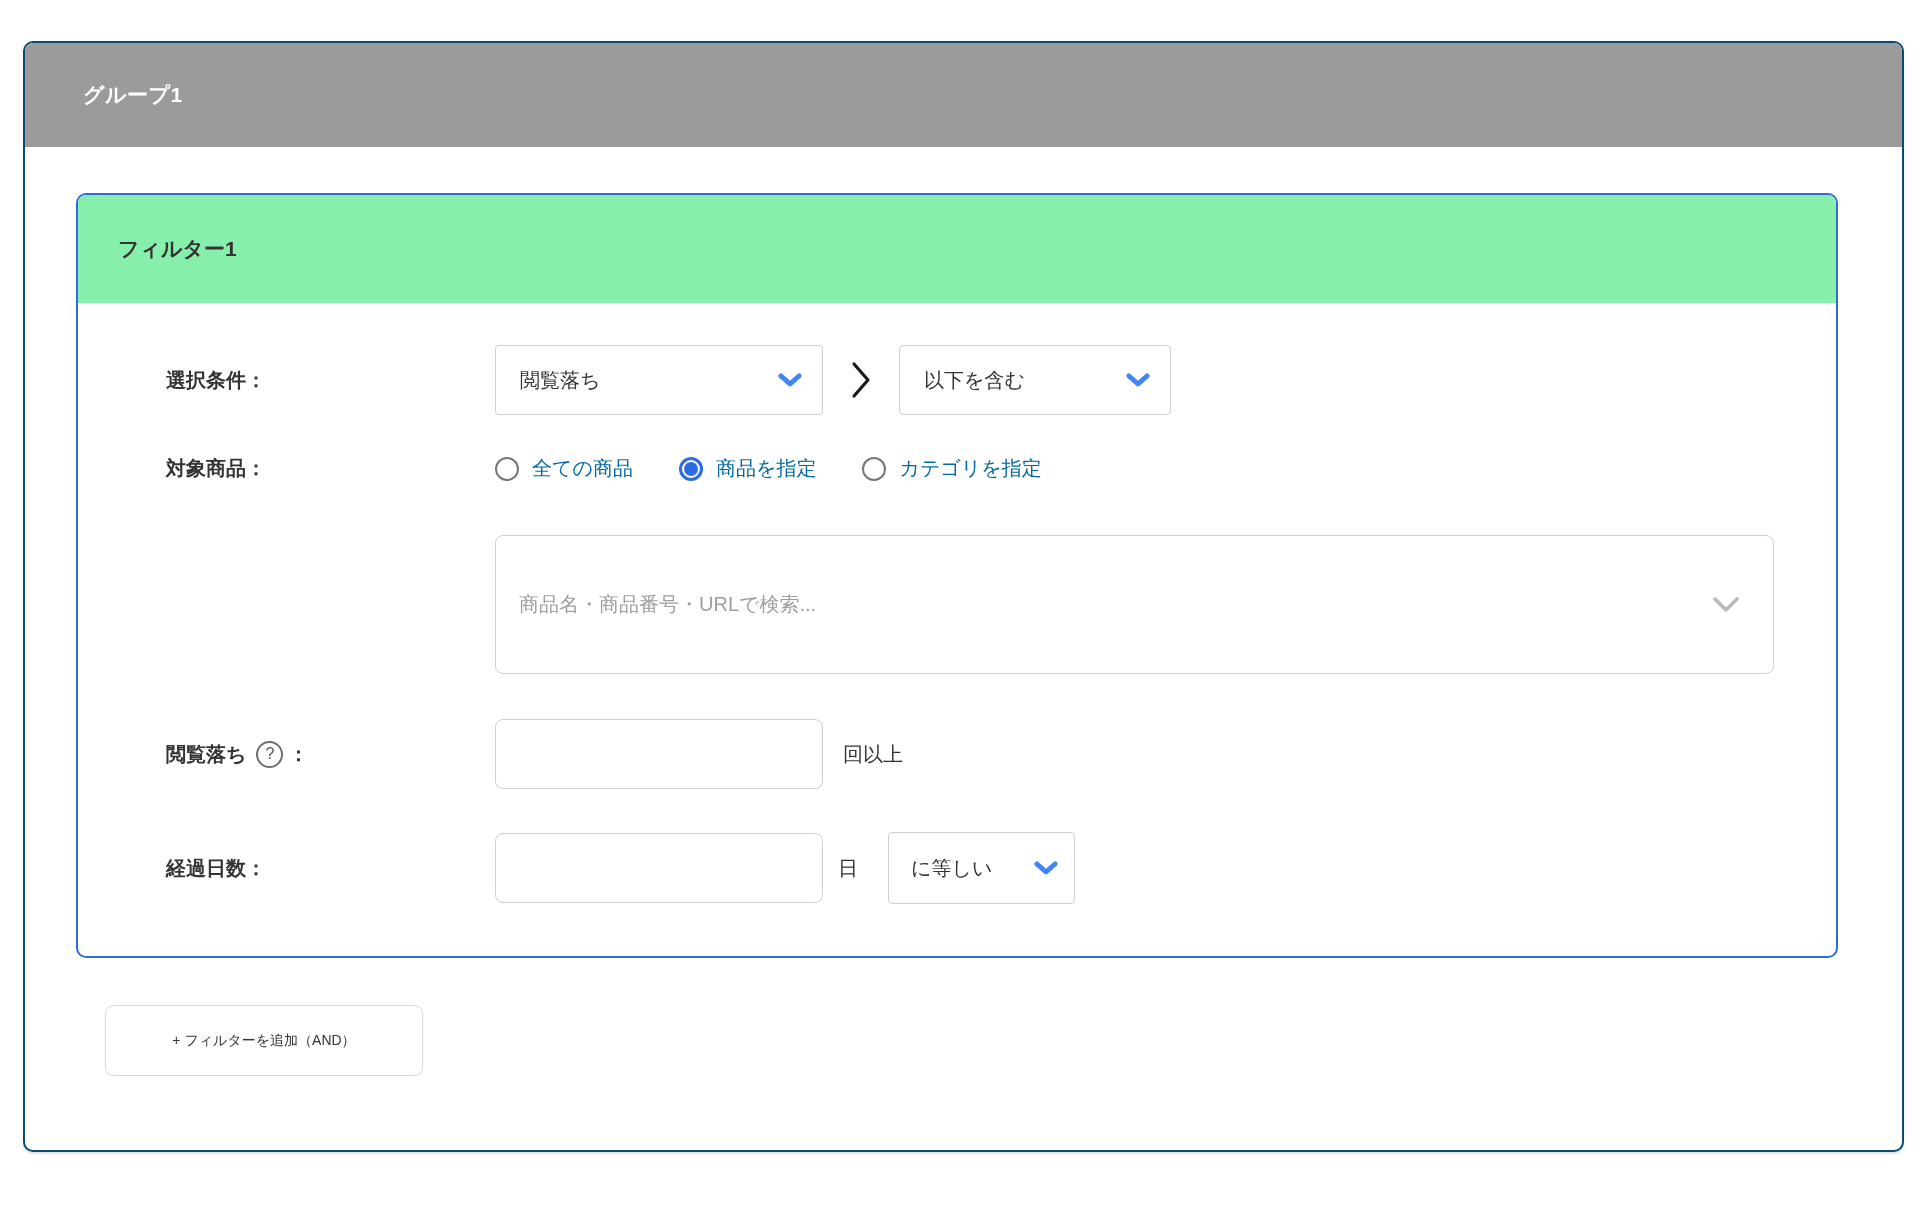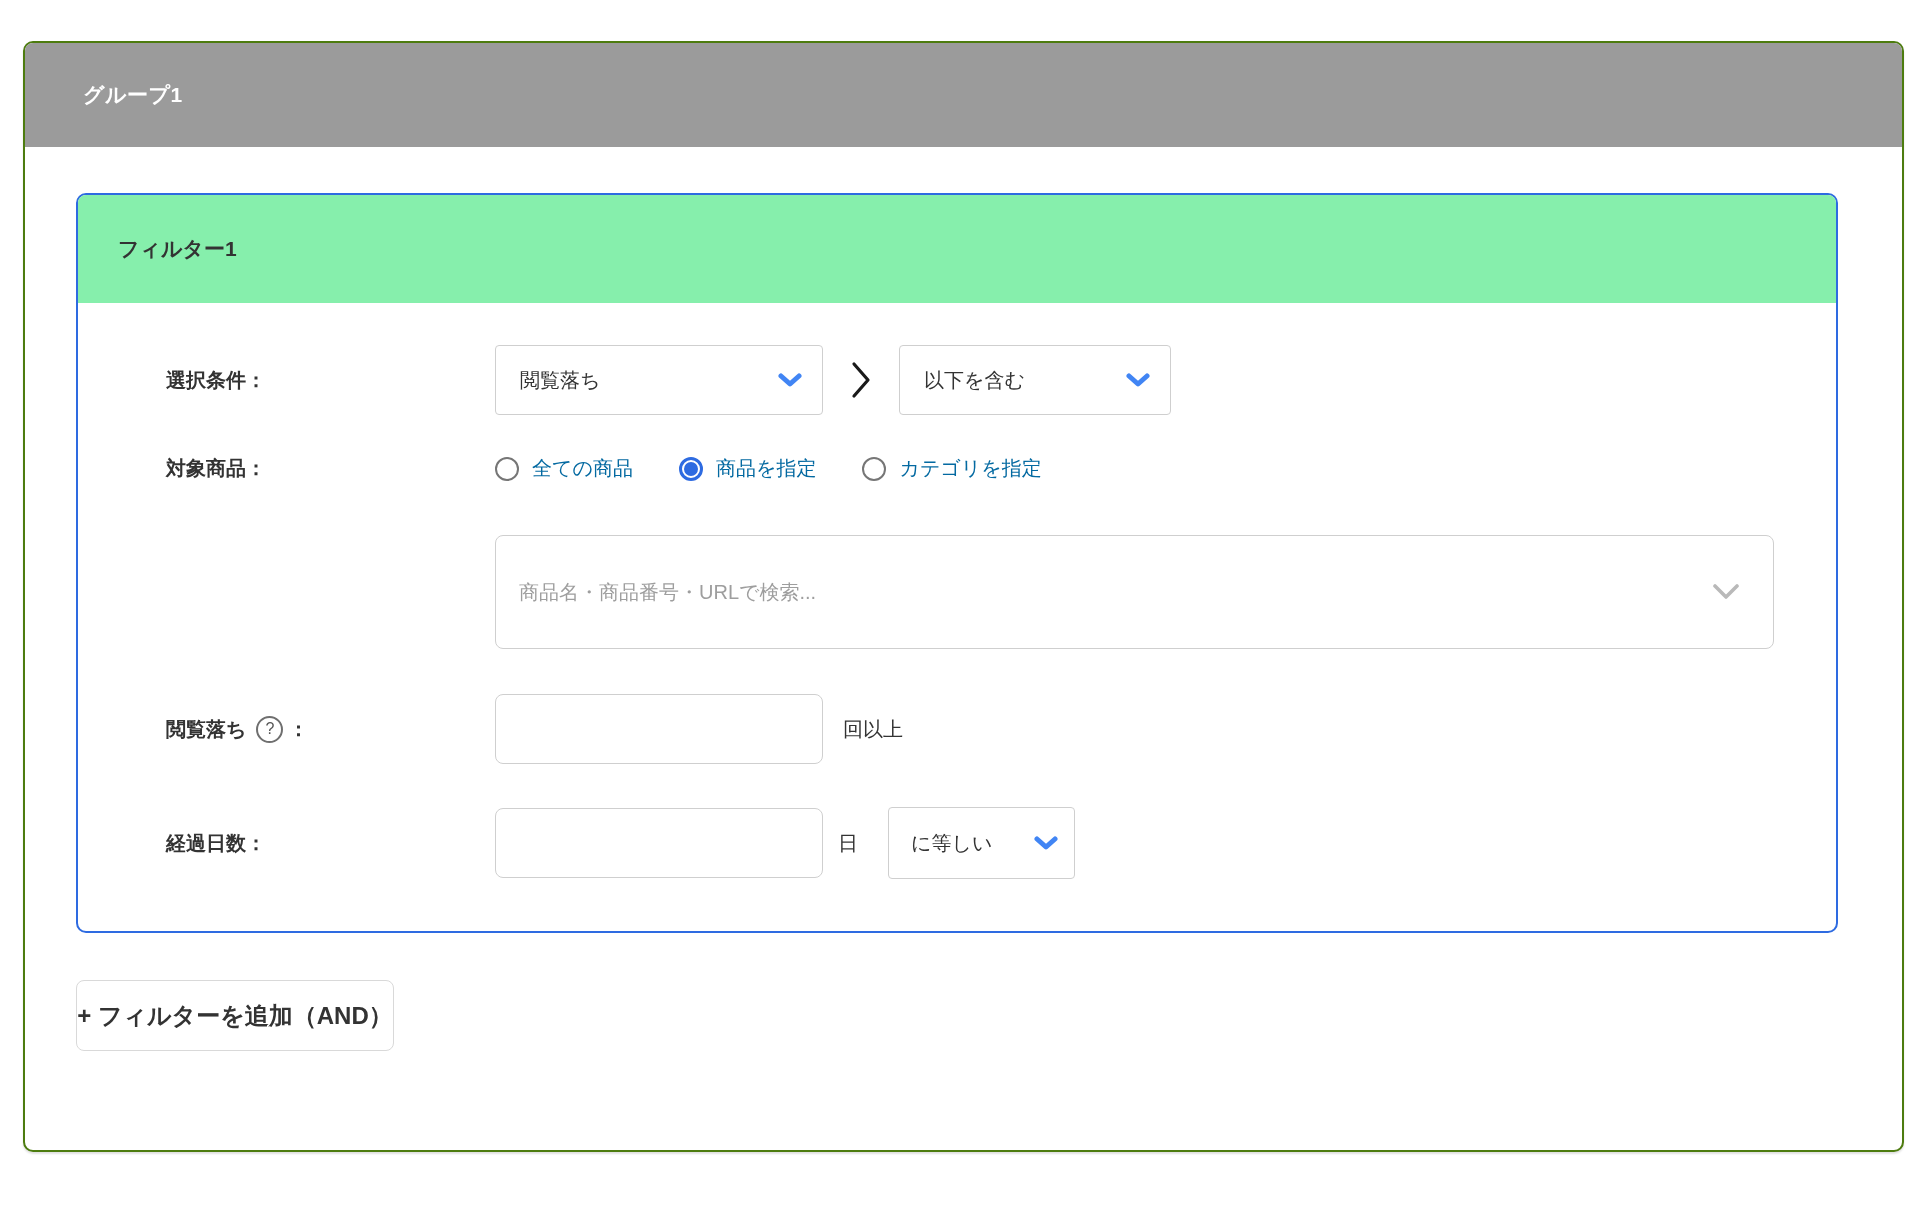--- a/index.html
+++ b/index.html
@@ -3,21 +3,21 @@
 <meta charset="utf-8">
 <style>
   html,body{margin:0;padding:0;background:#ffffff;}
   body{
     width:1930px;height:1214px;position:relative;
     font-family:"Liberation Sans","DejaVu Sans",sans-serif;
     color:#333;-webkit-font-smoothing:antialiased;
   }
   .outer-card{
     position:absolute;left:23px;top:41px;width:1881px;height:1111px;
-    box-sizing:border-box;border:2px solid #4d7c0f;border-radius:10px;
+    box-sizing:border-box;border:2px solid #0c4a6e;border-radius:10px;
     background:#fff;overflow:hidden;box-shadow:0 2px 2px rgba(0,0,0,.12);
   }
   .group-header{
     height:104px;background:#9b9b9b;display:flex;align-items:center;
     padding:0 58px;
   }
   .group-title{color:#ffffff;font-size:21px;font-weight:700;letter-spacing:.5px;}
 
   .filter-card{
     margin:46px 64px 0 51px;border:2px solid #2e6be1;border-radius:10px;
@@ -53,21 +53,21 @@
   .chevron-blue,.chevron-gray{display:block;}
 
   .text-input{
     width:328px;height:70px;box-sizing:border-box;border:1.5px solid #cfcfcf;
     border-radius:8px;font-size:20px;padding:0 20px;color:#333;outline:none;
     font-family:inherit;
   }
   .suffix-text{font-size:20px;color:#333;margin-left:20px;white-space:nowrap;}
   .unit-text{font-size:20px;color:#333;margin-left:15px;margin-right:30px;white-space:nowrap;}
 
-  .search-wrap{position:relative;width:1322px;height:114px;margin-left:329px;}
+  .search-wrap{position:relative;width:1322px;height:139px;margin-left:329px;}
   .search-input{
     width:100%;height:100%;box-sizing:border-box;border:1.5px solid #cfcfcf;
     border-radius:8px;padding:0 70px 0 23px;font-size:20px;color:#333;outline:none;
     font-family:inherit;
   }
   .search-input::placeholder{color:#9e9e9e;opacity:1;}
   .search-chevron{position:absolute;right:34px;top:50%;transform:translateY(-50%);}
 
   .radio-group{display:flex;align-items:center;gap:46px;}
   .radio-option{display:flex;align-items:center;gap:13px;font-size:20px;color:#0369a1;cursor:pointer;}
@@ -80,24 +80,24 @@
     content:"";position:absolute;inset:2px;border-radius:50%;background:#2e6be1;
   }
 
   .help-icon{
     width:27px;height:27px;box-sizing:border-box;border:2px solid #6f6f6f;border-radius:50%;
     display:inline-flex;align-items:center;justify-content:center;
     font-size:16px;font-weight:400;color:#555;margin:0 5px 0 10px;cursor:pointer;
   }
 
   .add-filter-btn{
-    margin:47px 0 0 51px;width:318px;height:71px;box-sizing:border-box;
+    margin:47px 0 0 80px;width:318px;height:71px;box-sizing:border-box;
     border:1.5px solid #d9d9d9;border-radius:8px;background:#fff;
-    font-size:24px;color:#333;font-family:inherit;cursor:pointer;
-    display:flex;align-items:center;justify-content:center;white-space:nowrap;font-weight:bold;
+    font-size:14px;color:#333;font-family:inherit;cursor:pointer;
+    display:flex;align-items:center;justify-content:center;white-space:nowrap;
   }
 </style>
 </head>
 <body>
 
 <div class="outer-card">
 
   <div class="group-header">
     <span class="group-title">グループ1</span>
   </div>

